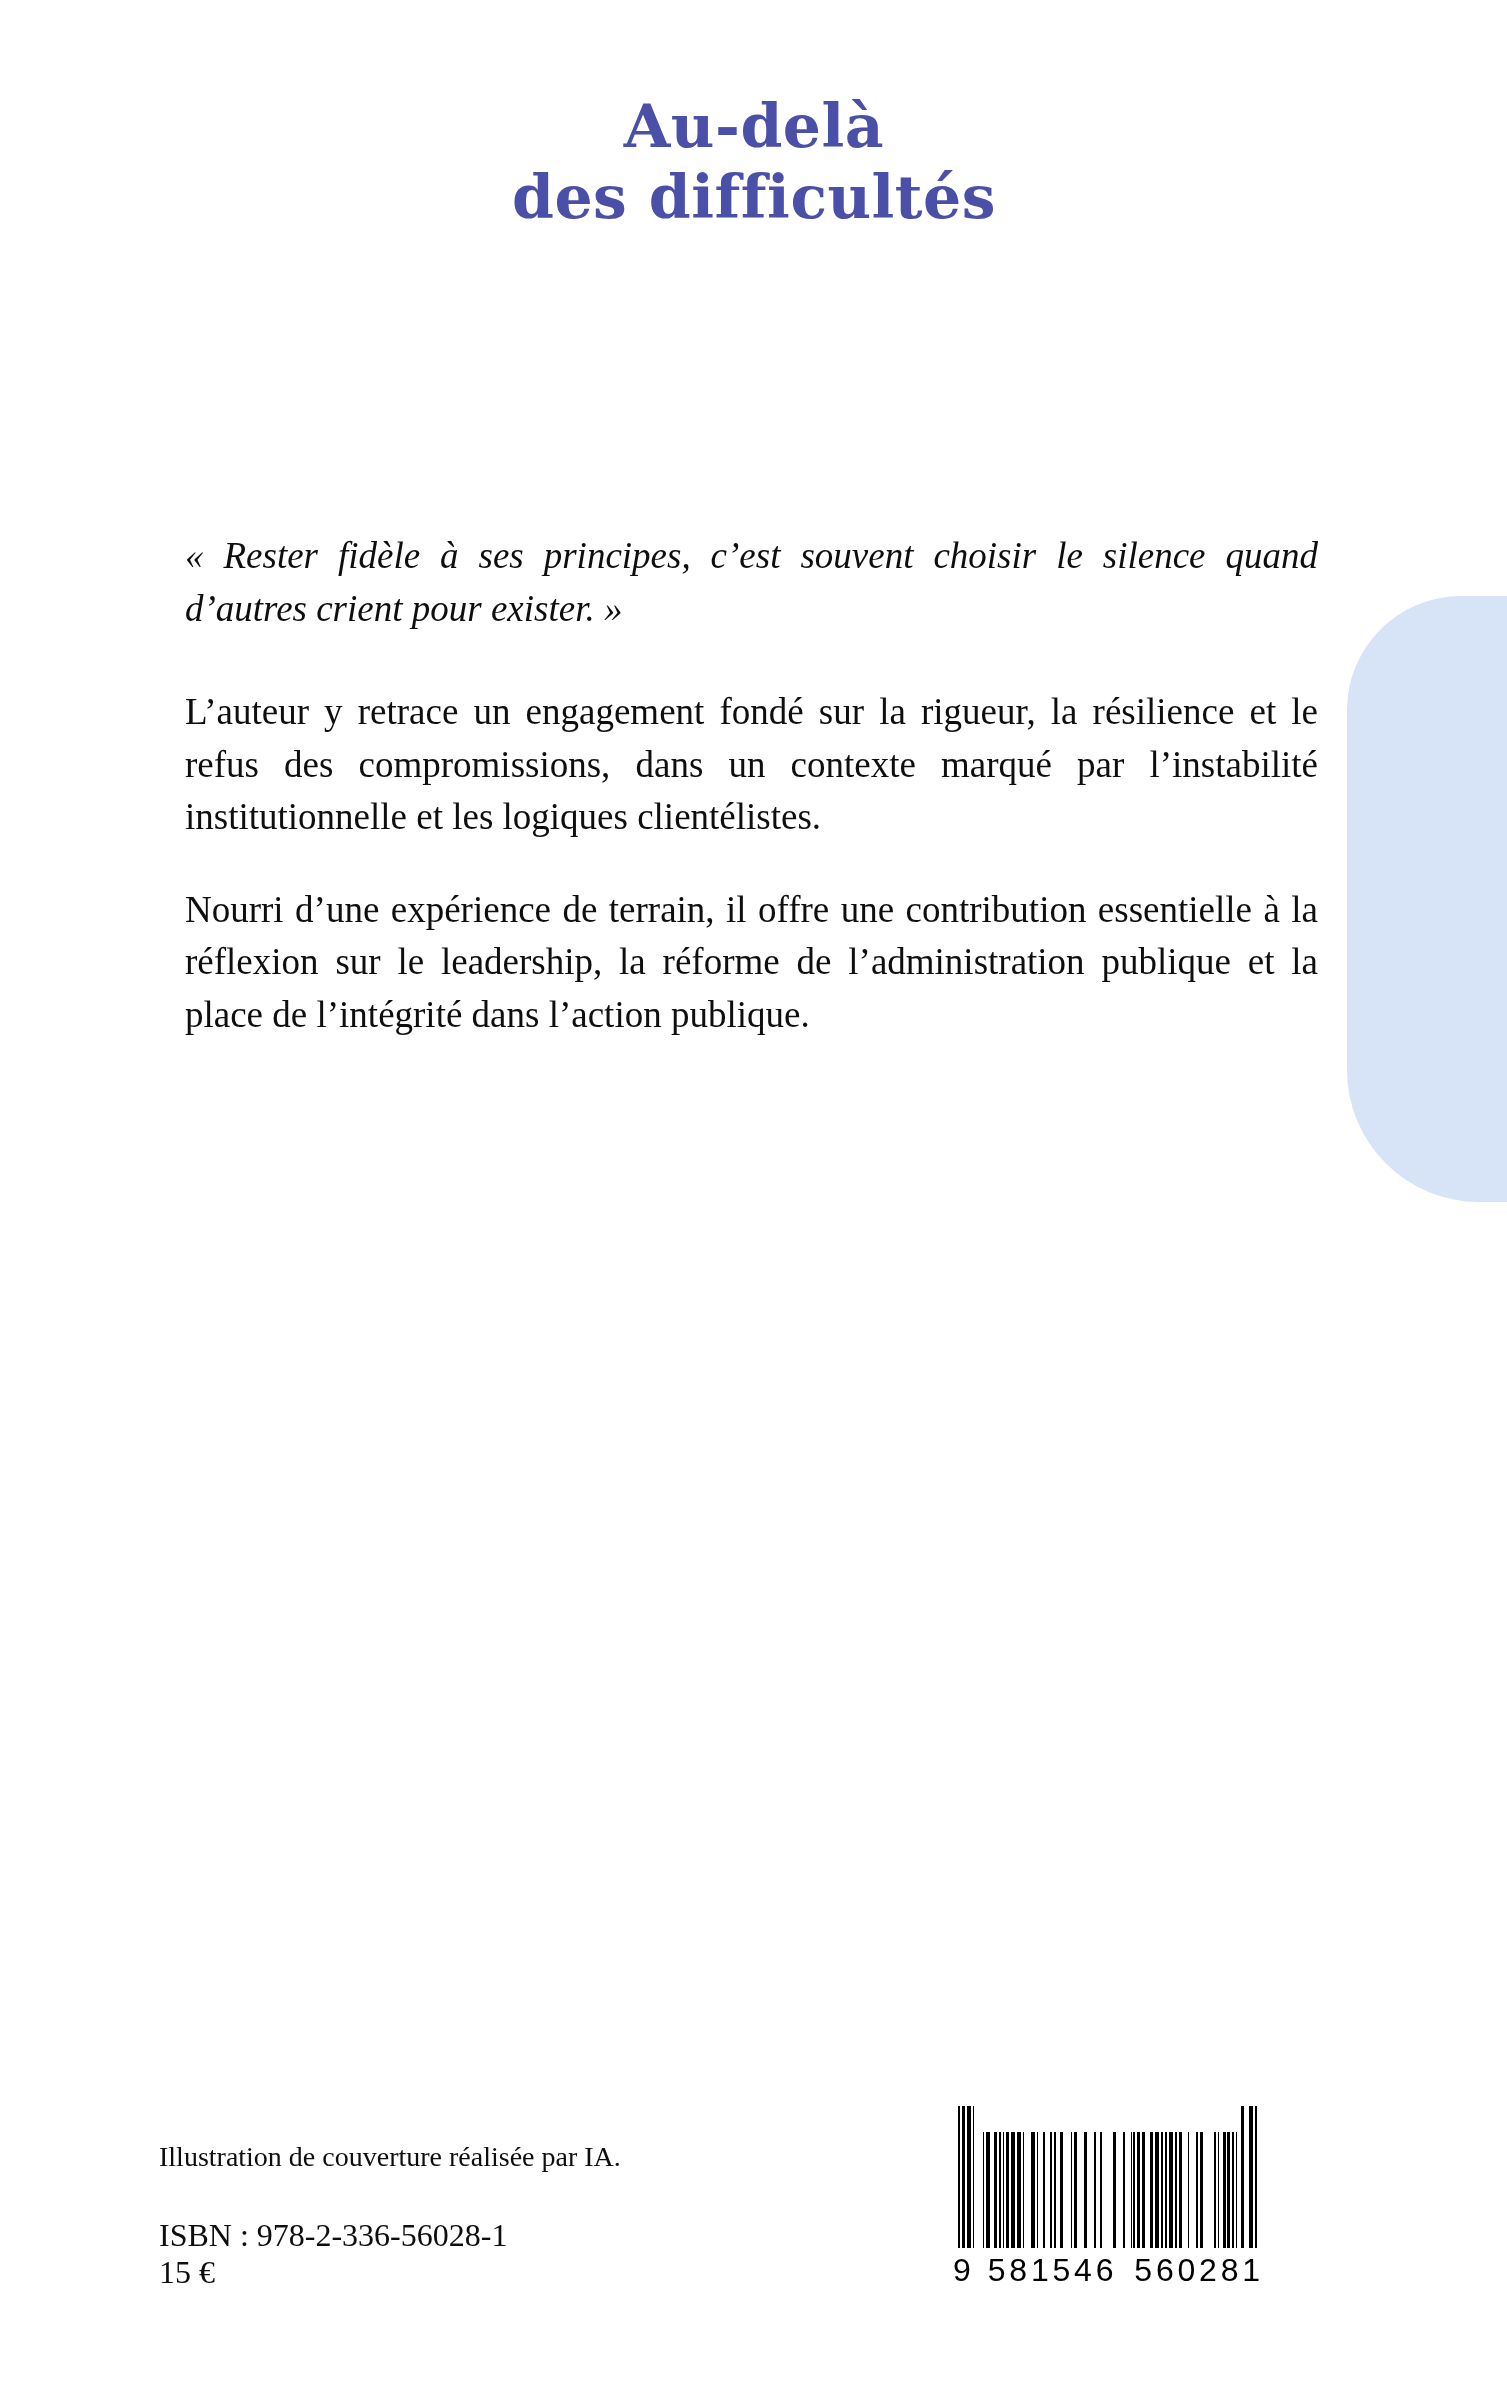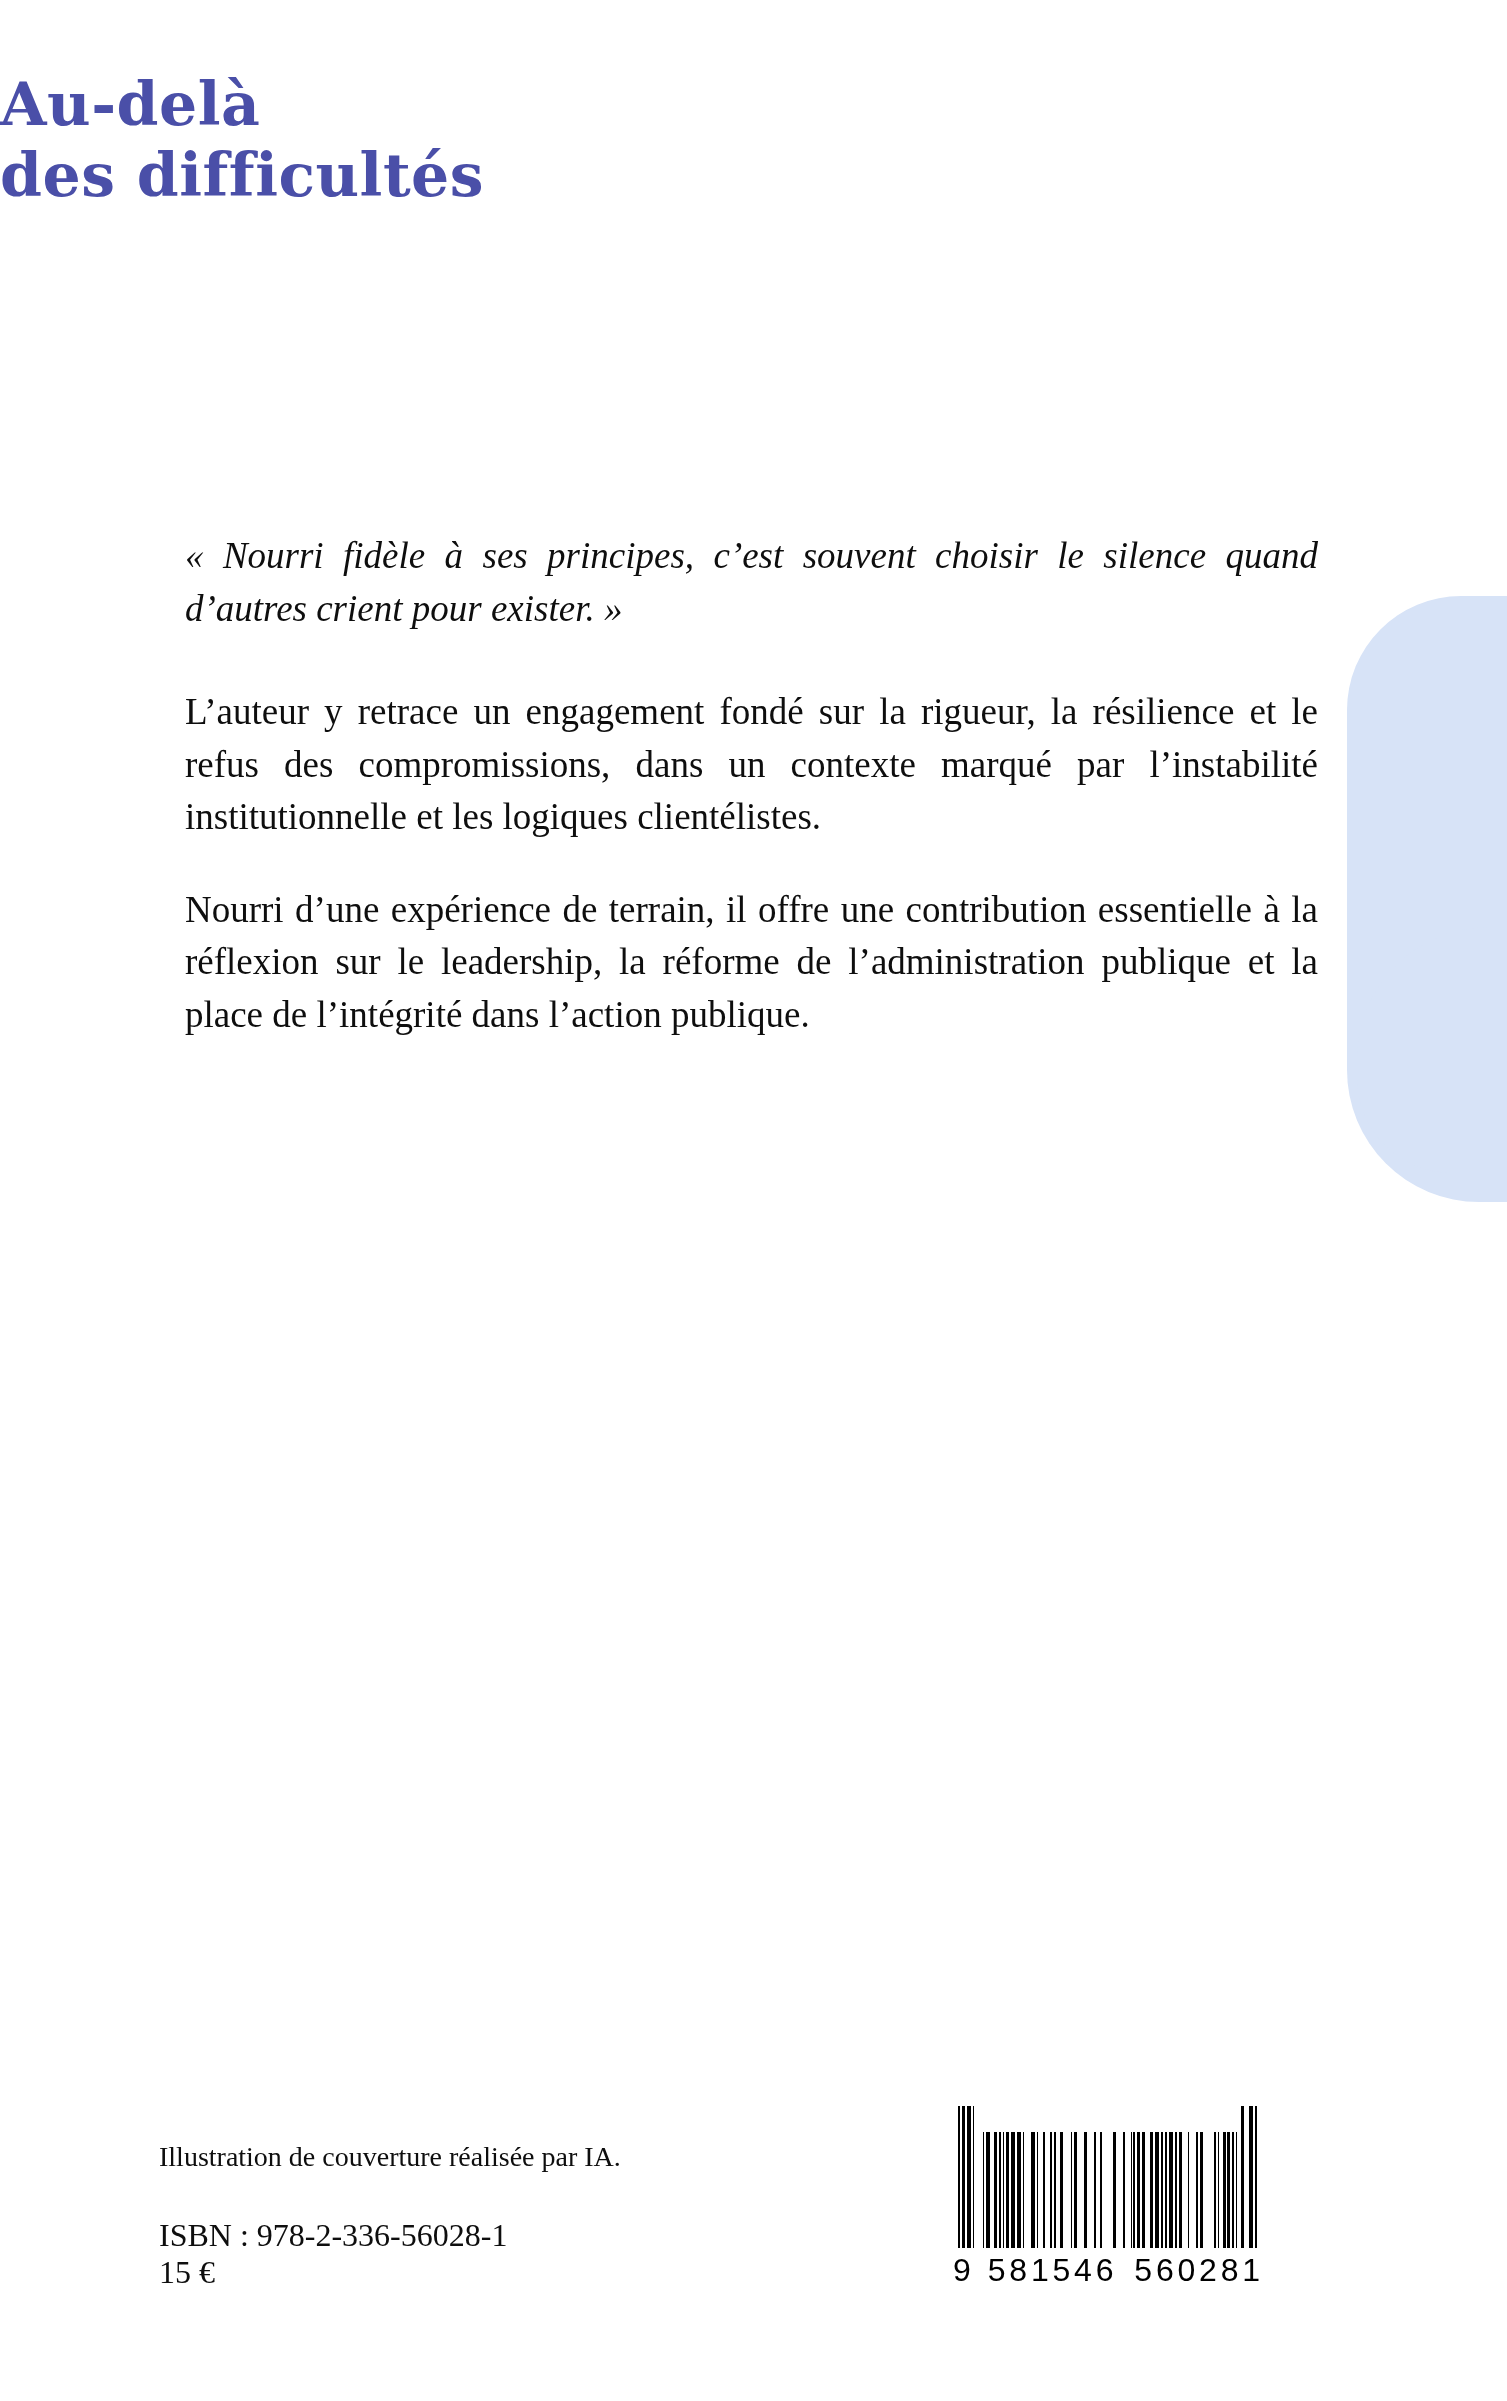--- a/index.html
+++ b/index.html
@@ -40,21 +40,22 @@
     z-index: 0;
   }
 
   .content {
     position: relative;
     z-index: 2;
   }
 
   
   .title-block {
-    padding-top: 69px;
+    text-align: center;
+    padding-top: 91px;
   }
   .title-line {
     font-family: "DejaVu Serif", serif;
     font-weight: bold;
     color: #4a4fa8;
     font-size: 60px;
     line-height: 1.18;
     letter-spacing: 0.5px;
   }
 
@@ -154,21 +155,21 @@
   <div class="blob-right-2"></div>
 
   <div class="content">
 
     <div class="title-block">
       <div class="title-line">Au-delà</div>
       <div class="title-line">des difficultés</div>
     </div>
 
     <div class="body-col">
-      <p class="para quote">« Nourri fidèle à ses principes, c’est souvent choisir le silence quand d’autres crient pour exister. »</p>
+      <p class="para quote">« Rester fidèle à ses principes, c’est souvent choisir le silence quand d’autres crient pour exister. »</p>
       <p class="para">L’auteur y retrace un engagement fondé sur la rigueur, la résilience et le refus des compromissions, dans un contexte marqué par l’instabilité institutionnelle et les logiques clientélistes.</p>
       <p class="para">Nourri d’une expérience de terrain, il offre une contribution essentielle à la réflexion sur le leadership, la réforme de l’administration publique et la place de l’intégrité dans l’action publique.</p>
     </div>
 
 
     <div class="footer">
       <div class="illus">Illustration de couverture réalisée par IA.</div>
       <div class="isbn">ISBN : 978-2-336-56028-1</div>
       <div class="price">15 €</div>
     </div>

